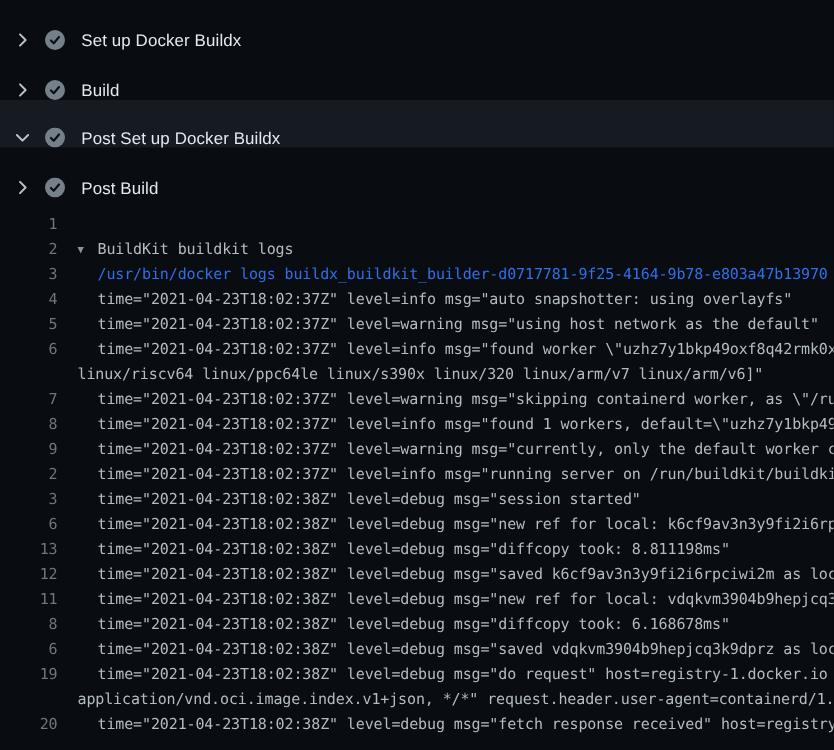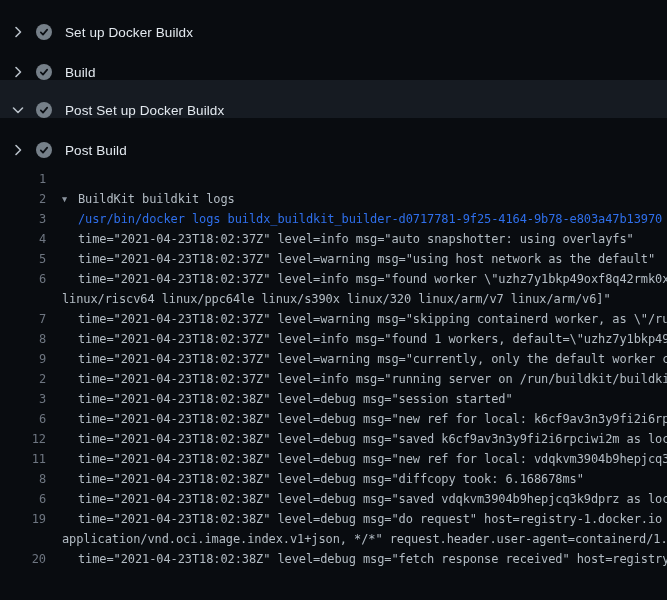--- a/index.html
+++ b/index.html
@@ -203,20 +203,24 @@
   <div class="lrow">
     <span class="lnum">3</span>
     <span class="ltxt ind1">time="2021-04-23T18:02:38Z" level=debug msg="session started"</span>
   </div>
 
   <div class="lrow">
     <span class="lnum">6</span>
     <span class="ltxt ind1">time="2021-04-23T18:02:38Z" level=debug msg="new ref for local: k6cf9av3n3y9fi2i6rpc</span>
   </div>
 
+  <div class="lrow">
+    <span class="lnum">13</span>
+    <span class="ltxt ind1">time="2021-04-23T18:02:38Z" level=debug msg="diffcopy took: 8.811198ms"</span>
+  </div>
 
   <div class="lrow">
     <span class="lnum">12</span>
     <span class="ltxt ind1">time="2021-04-23T18:02:38Z" level=debug msg="saved k6cf9av3n3y9fi2i6rpciwi2m as loca</span>
   </div>
 
   <div class="lrow">
     <span class="lnum">11</span>
     <span class="ltxt ind1">time="2021-04-23T18:02:38Z" level=debug msg="new ref for local: vdqkvm3904b9hepjcq3k</span>
   </div>

